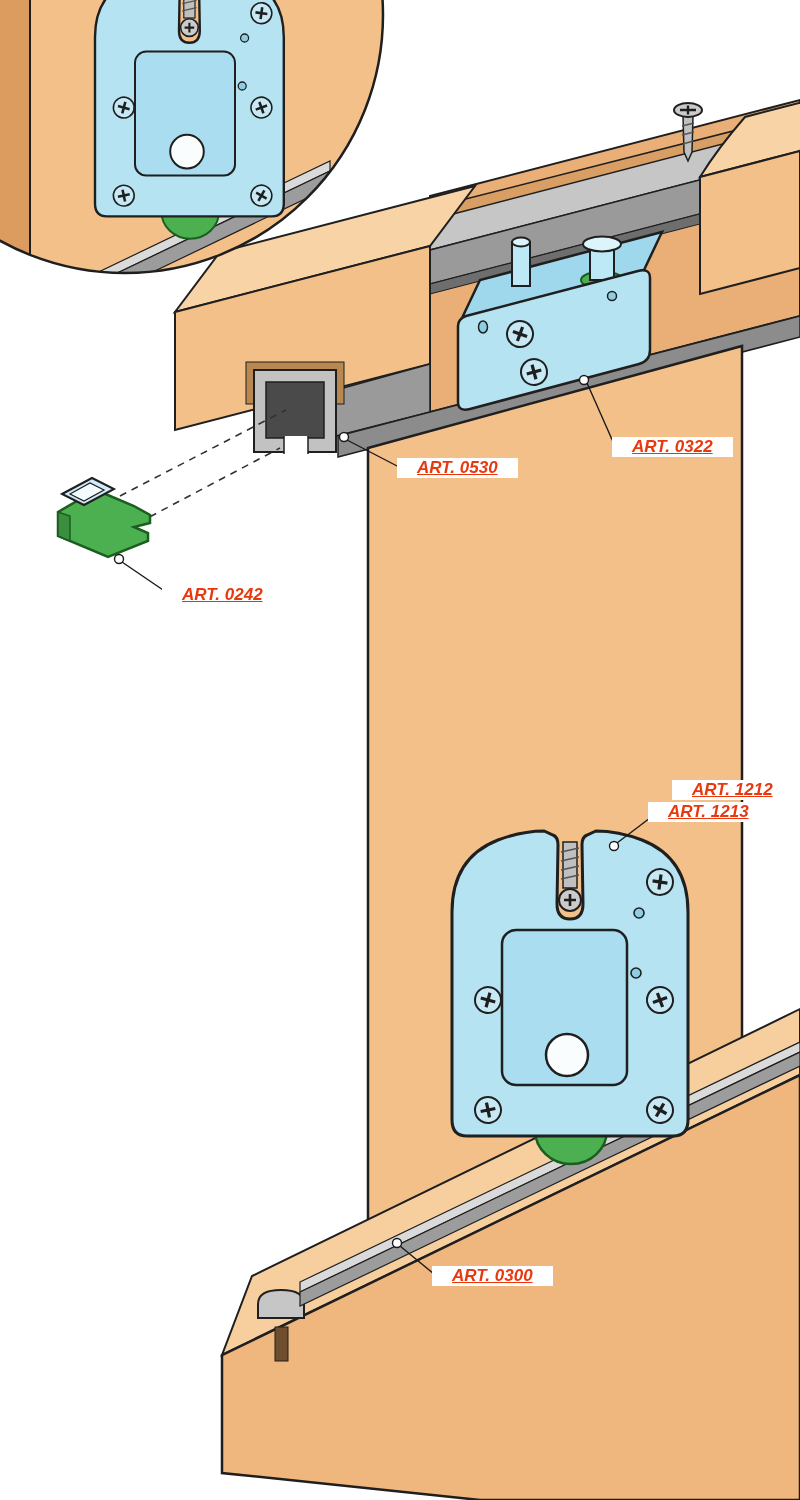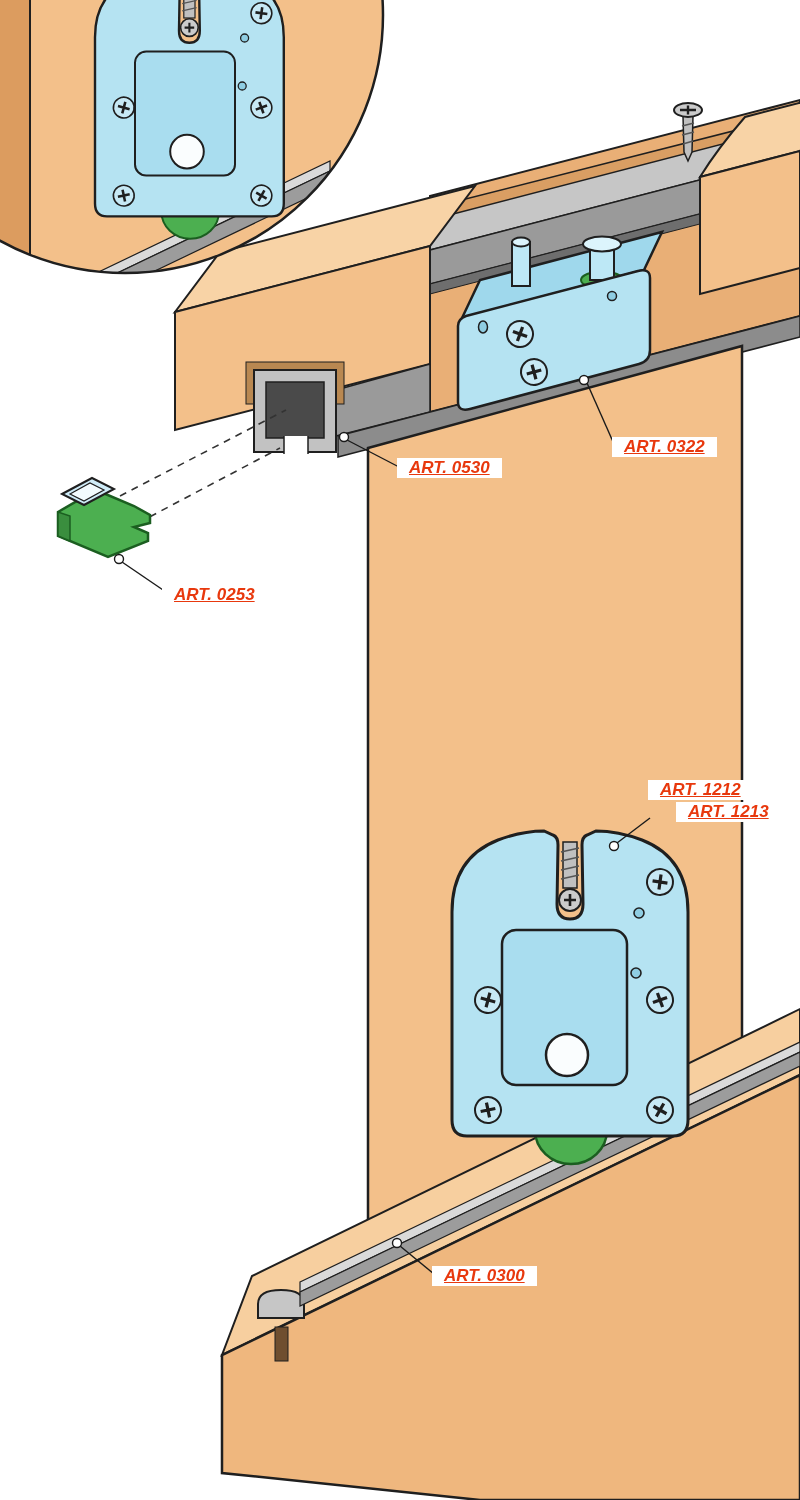--- a/index.html
+++ b/index.html
@@ -5,21 +5,21 @@
   html,body{margin:0;padding:0;background:#ffffff;}
   .stage{position:relative;width:800px;height:1500px;background:#ffffff;overflow:hidden;
          font-family:"Liberation Sans",sans-serif;}
   .stage svg{position:absolute;left:0;top:0;}
   .part-label{
     position:absolute;
     font:italic bold 17px "Liberation Sans",sans-serif;
     color:#E8380D;
     text-decoration:underline;
     background:#ffffff;
-    padding:0 12px;
+    padding:0 20px;
     white-space:nowrap;
     line-height:20px;
   }
 </style>
 </head>
 <body>
 
 <div class="stage">
 
 <svg width="800" height="1500" viewBox="0 0 800 1500">
@@ -152,18 +152,18 @@
       <polygon points="-135,384 330,161 330,171 -135,394" fill="#DADADA" stroke="#1f1f1f" stroke-width="1.2"></polygon>
       <polygon points="-135,394 330,171 330,187 -135,410" fill="#9C9C9C" stroke="#1f1f1f" stroke-width="1.2"></polygon>
       <use href="#assembly" transform="translate(95,-30) scale(0.8)"></use>
     </g>
     <circle cx="125" cy="15" r="258" fill="none" stroke="#1f1f1f" stroke-width="2.5"></circle>
   </g>
 </svg>
 
 <div class="part-label" style="left:397px;top:458px">ART. 0530</div>
 <div class="part-label" style="left:612px;top:437px">ART. 0322</div>
-<div class="part-label" style="left:162px;top:585px">ART. 0253</div>
-<div class="part-label" style="left:648px;top:780px">ART. 1212</div>
-<div class="part-label" style="left:676px;top:802px">ART. 1213</div>
+<div class="part-label" style="left:162px;top:585px">ART. 0242</div>
+<div class="part-label" style="left:672px;top:780px">ART. 1212</div>
+<div class="part-label" style="left:648px;top:802px">ART. 1213</div>
 <div class="part-label" style="left:432px;top:1266px">ART. 0300</div>
 
 </div>
 
 </body></html>

